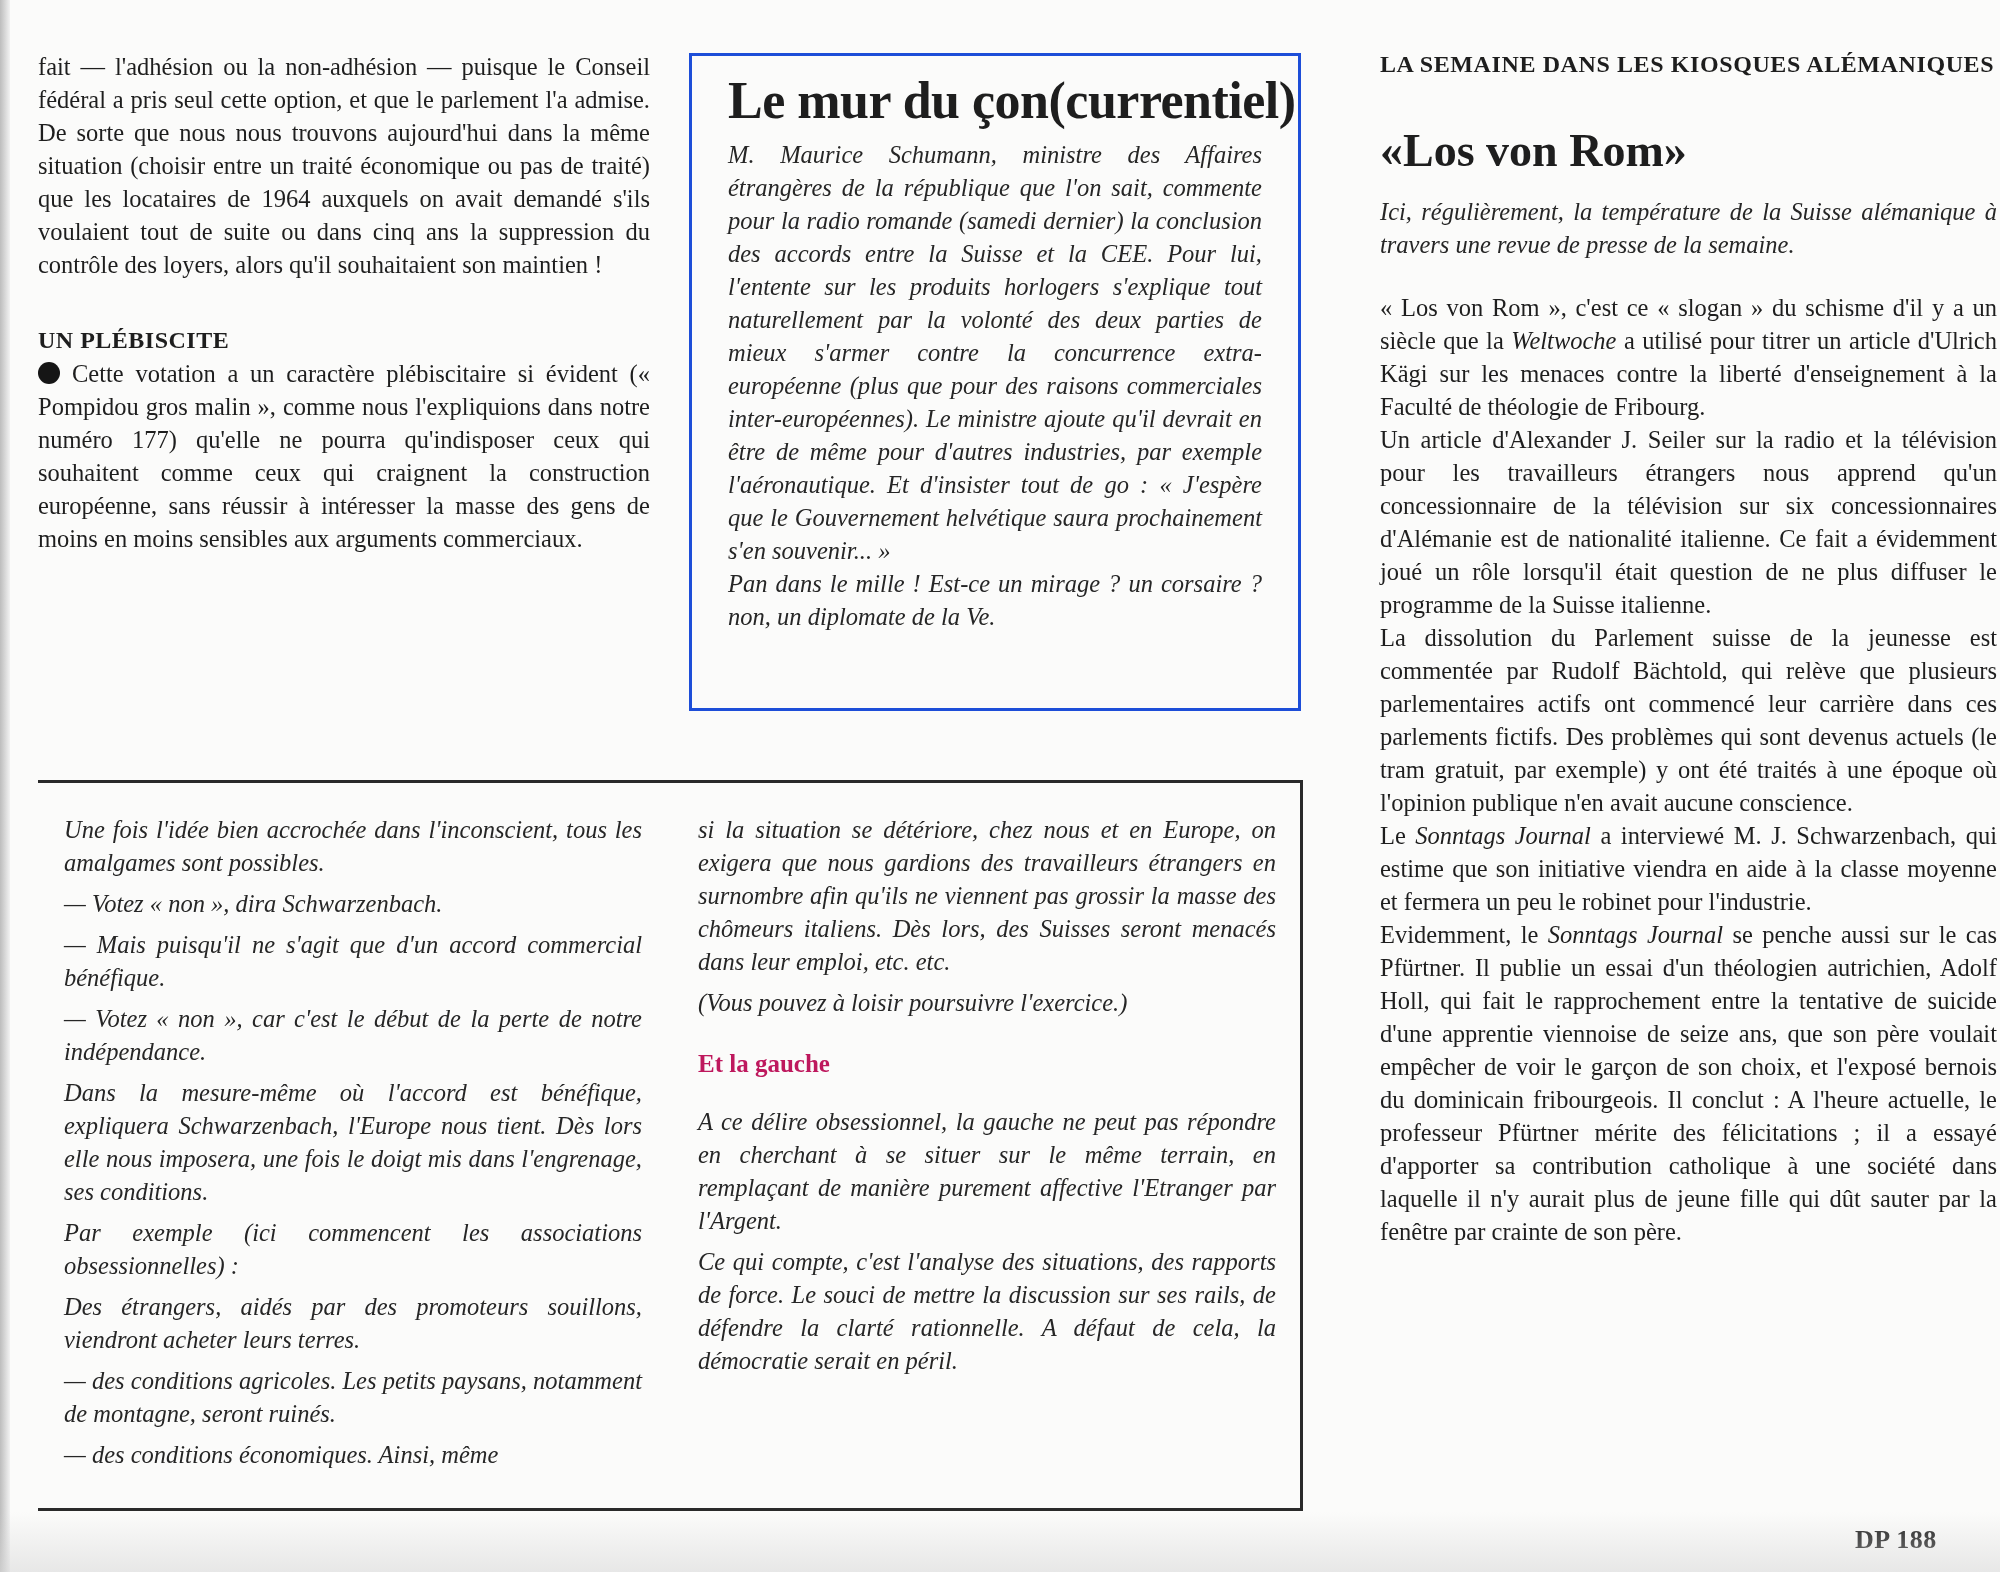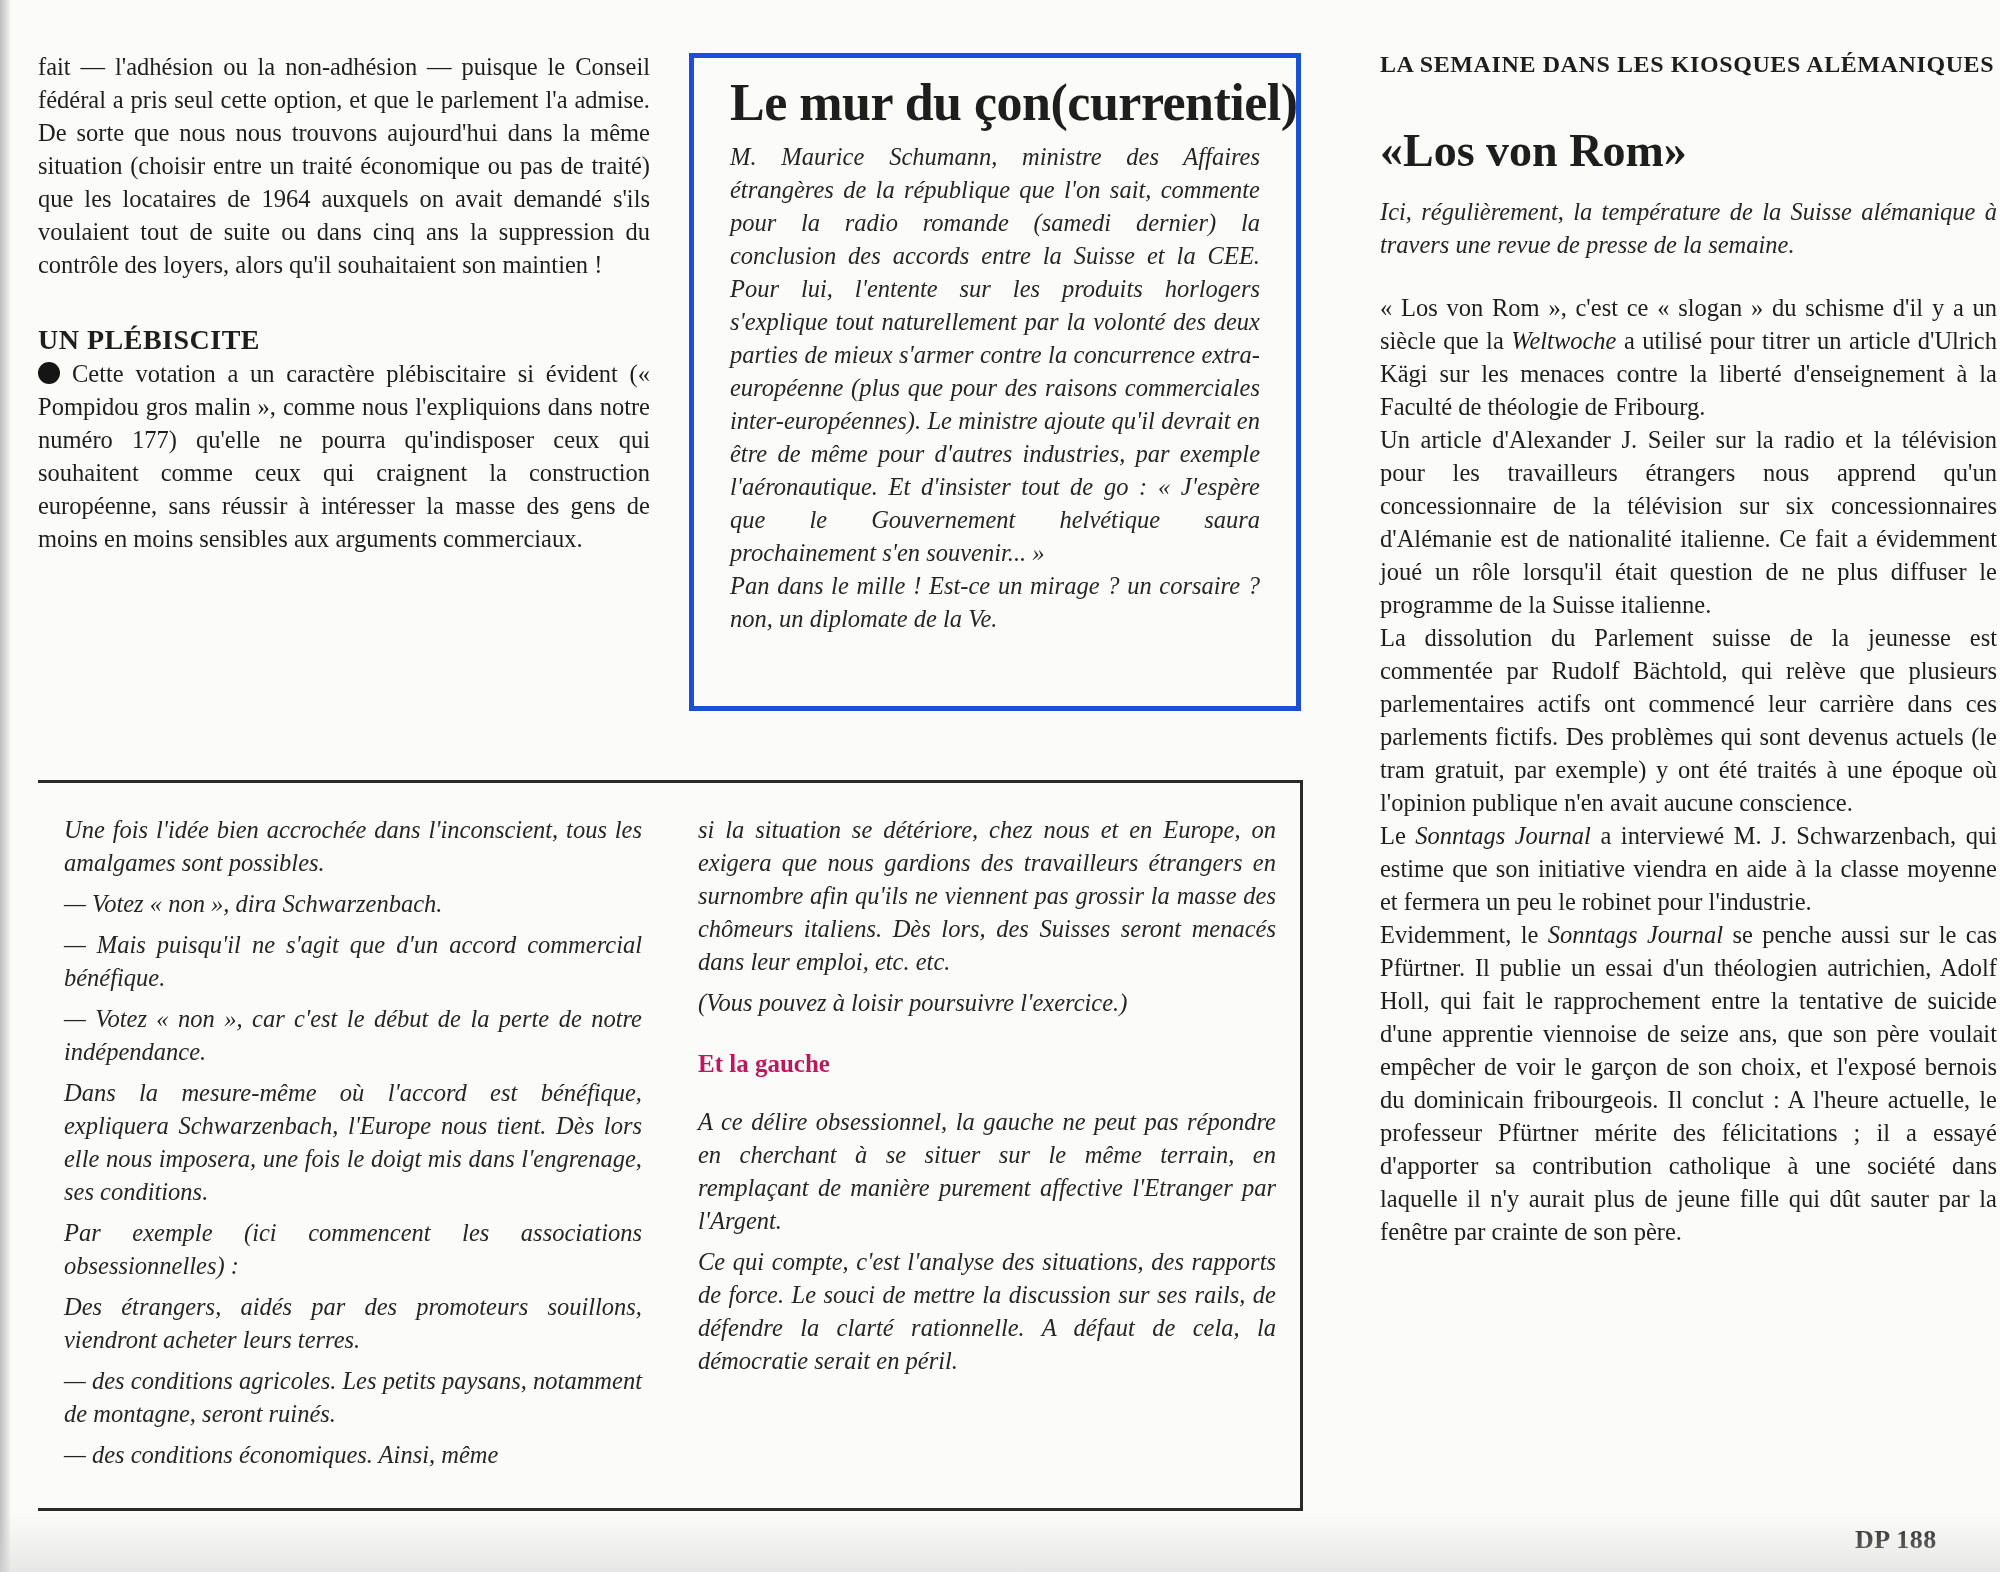--- a/index.html
+++ b/index.html
@@ -21,32 +21,32 @@
     .col {
       position: absolute;
       font-size: 24.5px;
       line-height: 33px;
       text-align: justify;
       hyphens: manual;
     }
     .col p { margin: 0; }
     .col-left-top { left: 38px; top: 50px; width: 612px; }
     .section-head {
-      font-weight: bold; font-size: 28px; letter-spacing: 0.5px;
+      font-weight: bold; font-size: 24px; letter-spacing: 0.5px;
       margin: 42px 0 0 0; line-height: 34px;
     }
     .bullet {
       display: inline-block; width: 22px; height: 22px; border-radius: 50%;
       background: #151515; vertical-align: -2px; margin-right: 12px;
     }
 
     
     .box-top {
       position: absolute; left: 689px; top: 53px; width: 612px; height: 658px;
-      border: 5px solid #1d4ed8; box-sizing: border-box;
+      border: 3px solid #1d4ed8; box-sizing: border-box;
       padding: 10px 36px 0 36px;
     }
     .box-title {
       font-weight: bold; font-size: 52px; line-height: 70px;
       margin: 0 0 2px 0; letter-spacing: -0.5px; white-space: nowrap;
     }
     .italic-text {
       font-style: italic; font-size: 24.5px; line-height: 33px; text-align: justify;
       color: #262626;
     }

